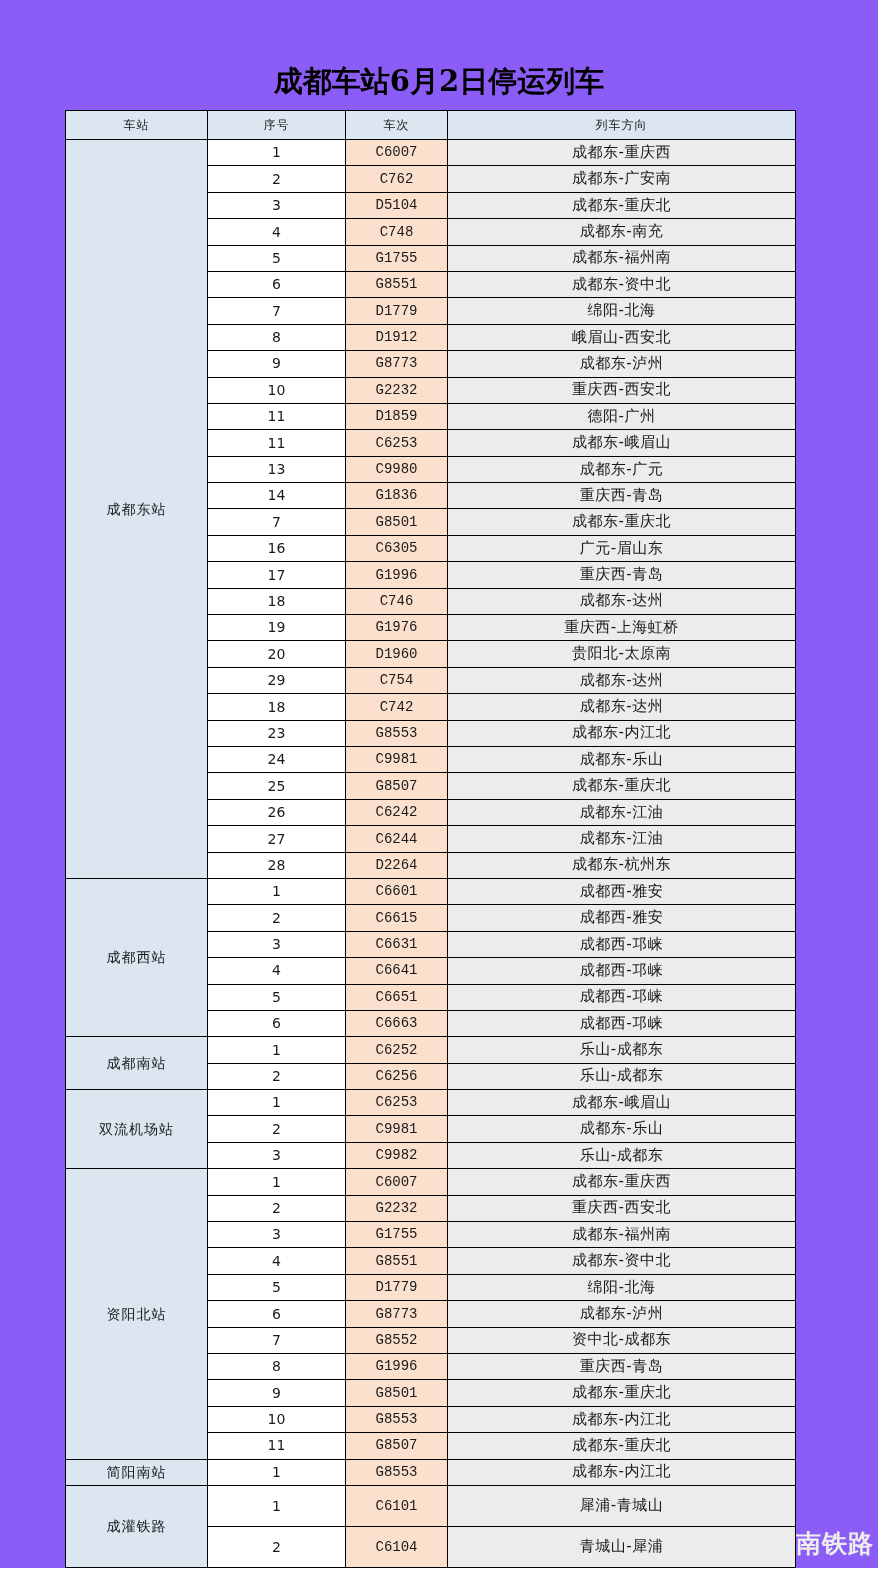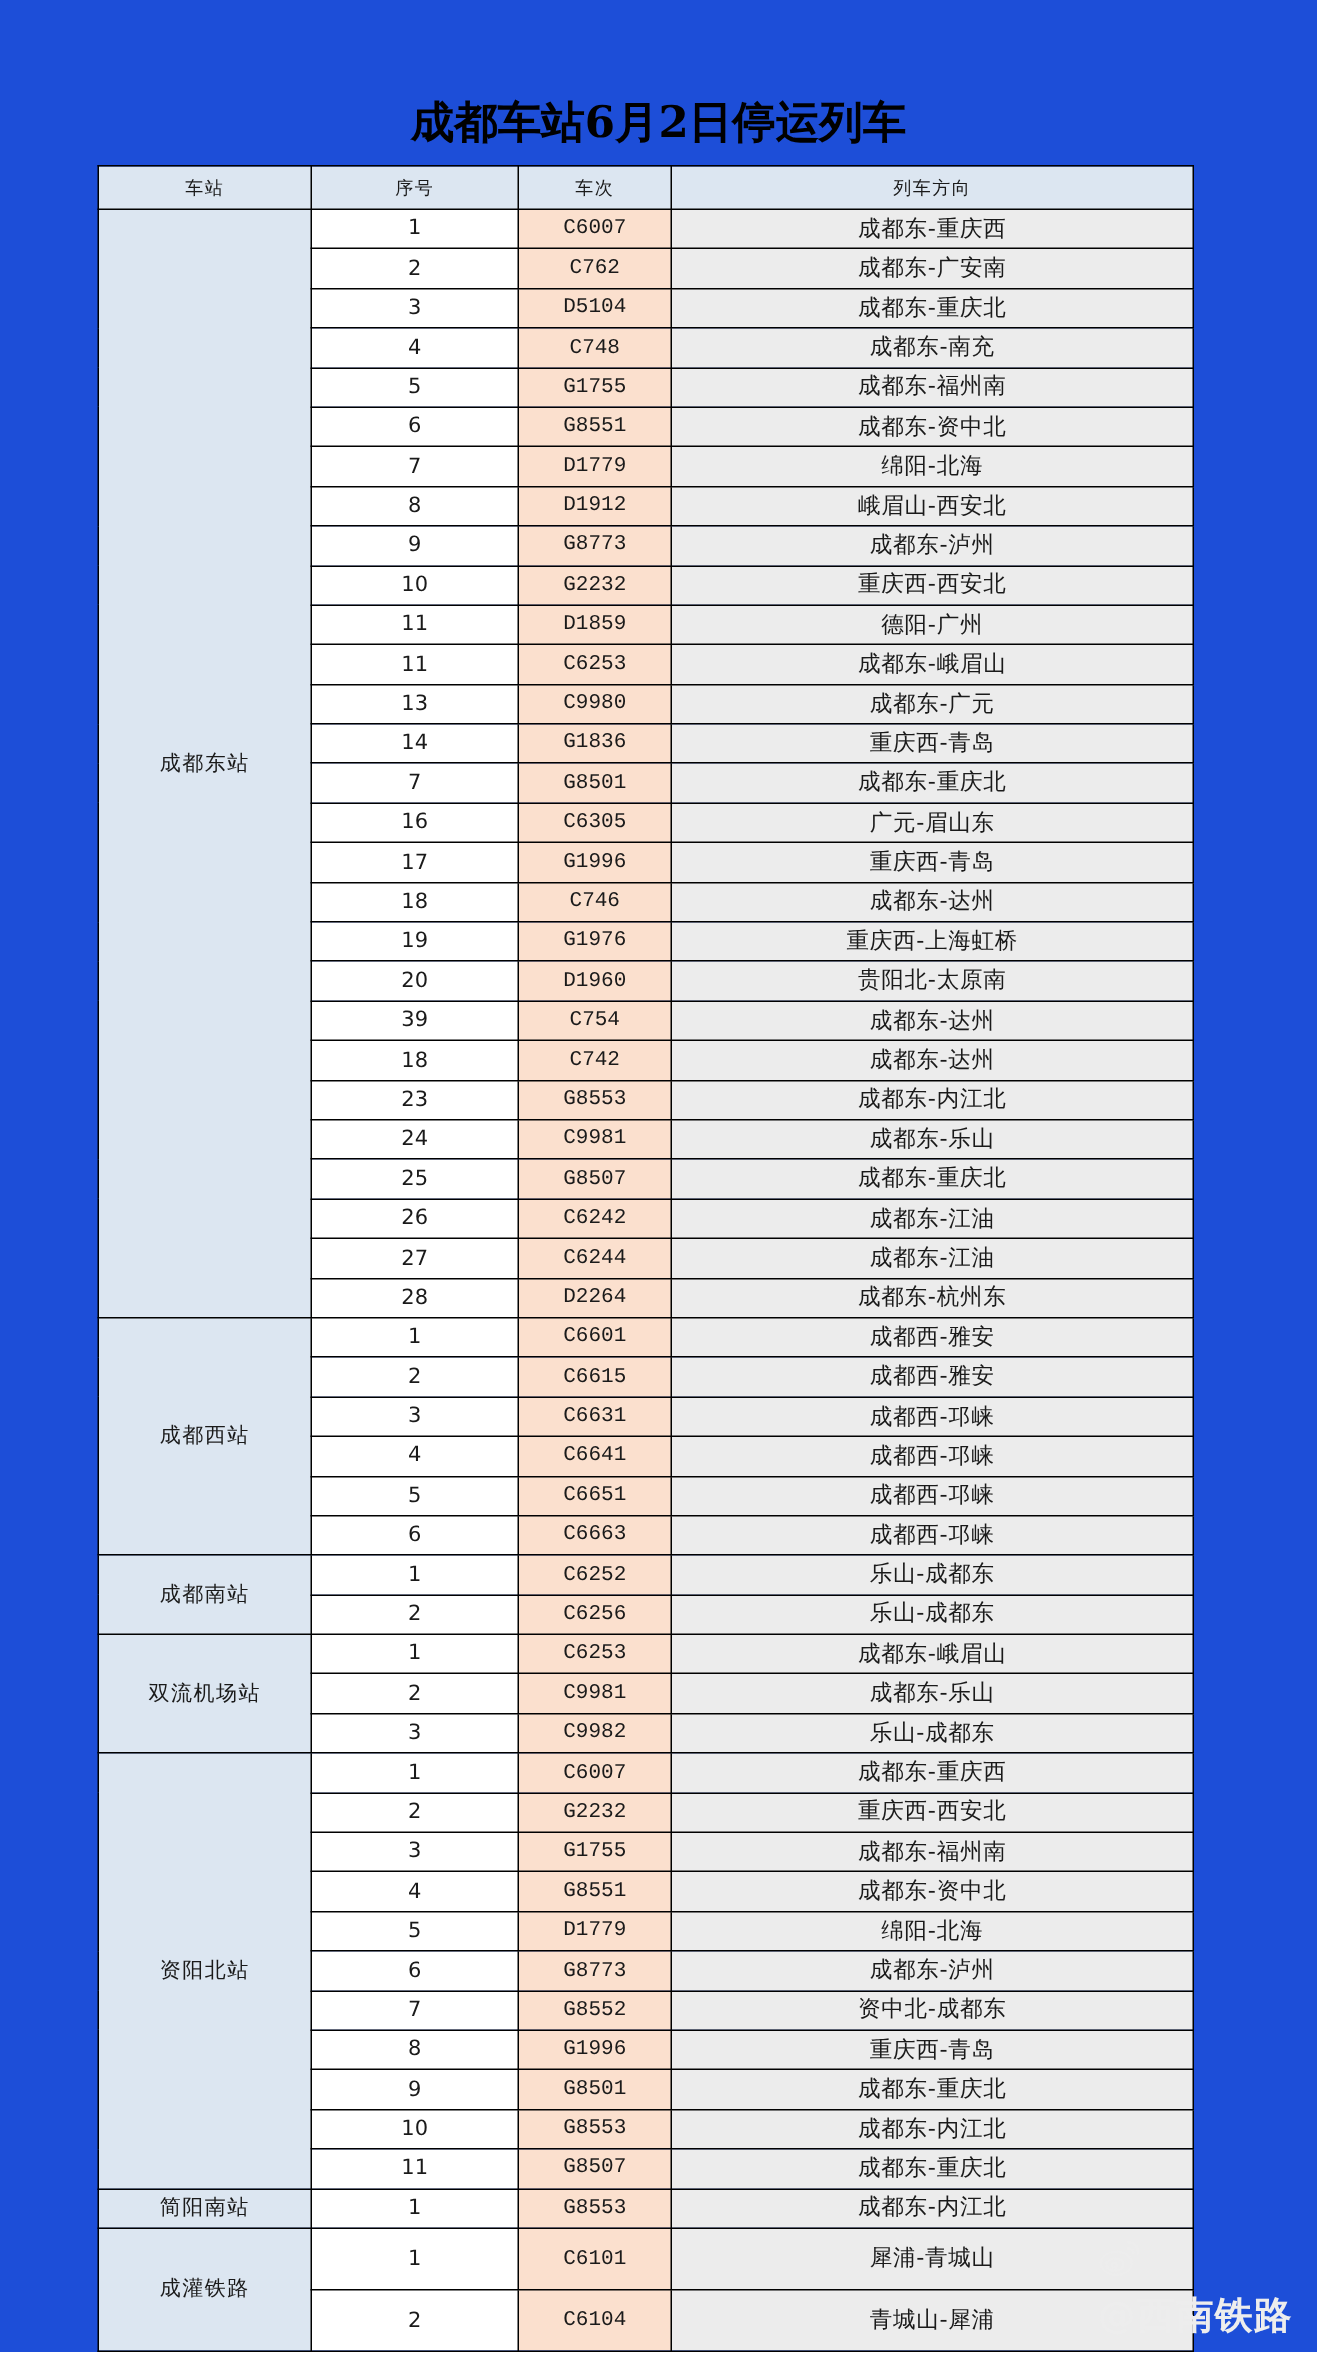--- a/index.html
+++ b/index.html
@@ -11,21 +11,21 @@
     width: 878px;
     height: 1580px;
     font-family: "DejaVu Sans", "Liberation Sans", sans-serif;
     position: relative;
     overflow: hidden;
   }
   #page {
     position: relative;
     width: 878px;
     height: 1568px;
-    background: #1d4ed8;
+    background: #8b5cf6;
   }
   .title {
     position: absolute;
     left: 0;
     top: 62px;
     width: 878px;
     text-align: center;
     font-family: "DejaVu Serif", "Liberation Serif", serif;
     font-weight: bold;
     font-size: 29px;
@@ -85,28 +85,27 @@
     background: #ececec;
     font-size: 15px;
     letter-spacing: 0.5px;
   }
   tr.data-row { height: 26.4px; }
   tr.tall-row { height: 41px; }
 
   
   .watermark {
     position: absolute;
-    right: 16px;
+    right: 4px;
     bottom: 8px;
     display: flex;
-    align-items: flex-start;
+    align-items: flex-end;
     gap: 6px;
     opacity: 1;
     pointer-events: none;
-    flex-direction: column;
   }
   .watermark .wm-logo {
     width: 30px;
     height: 30px;
   }
   .watermark .wm-text {
     font-size: 25px;
     font-weight: bold;
     color: #ededed;
     font-family: "DejaVu Sans", "Liberation Sans", sans-serif;
@@ -232,21 +231,21 @@
           <td class="index-cell">19</td>
           <td class="train-cell">G1976</td>
           <td class="dir-cell">重庆西-上海虹桥</td>
         </tr>
         <tr class="data-row">
           <td class="index-cell">20</td>
           <td class="train-cell">D1960</td>
           <td class="dir-cell">贵阳北-太原南</td>
         </tr>
         <tr class="data-row">
-          <td class="index-cell">39</td>
+          <td class="index-cell">29</td>
           <td class="train-cell">C754</td>
           <td class="dir-cell">成都东-达州</td>
         </tr>
         <tr class="data-row">
           <td class="index-cell">18</td>
           <td class="train-cell">C742</td>
           <td class="dir-cell">成都东-达州</td>
         </tr>
         <tr class="data-row">
           <td class="index-cell">23</td>

